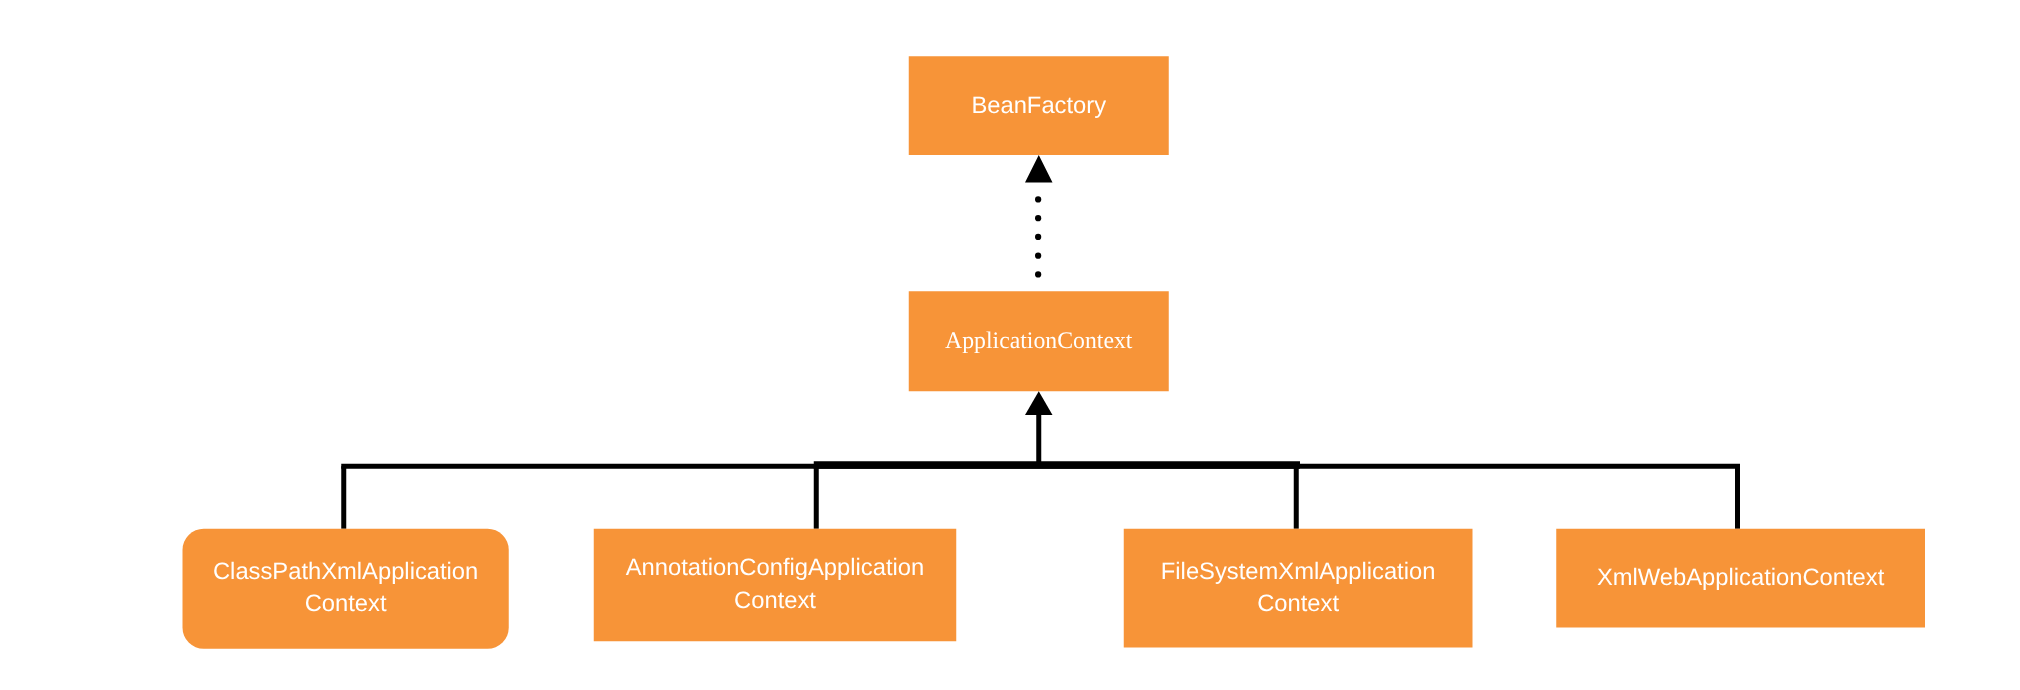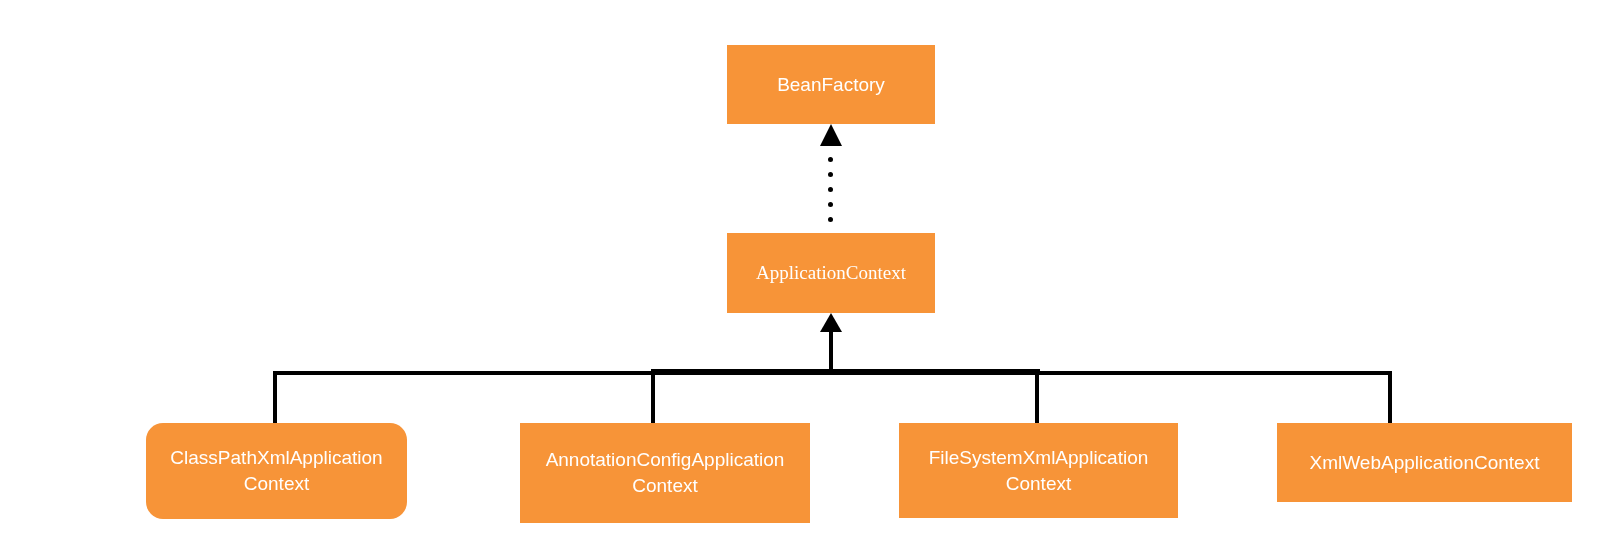--- a/index.html
+++ b/index.html
@@ -27,23 +27,23 @@
     justify-content: center;
     text-align: center;
     font-size: 19px;
     line-height: 26px;
     white-space: pre-line;
   }
 
   #node-beanfactory        { left: 727px; top:  45px; width: 208px; height: 79px; }
   #node-applicationcontext { left: 727px; top: 233px; width: 208px; height: 80px; font-family: Liberation Serif, serif; }
   #node-child-1 { left: 146px;  top: 423px; width: 261px; height: 96px; border-radius: 17px; }
-  #node-child-2 { left: 520px;  top: 423px; width: 290px; height: 100px; }
+  #node-child-2 { left: 475px;  top: 423px; width: 290px; height: 90px; }
   #node-child-3 { left: 899px;  top: 423px; width: 279px; height: 95px; }
-  #node-child-4 { left: 1245px; top: 423px; width: 295px; height: 79px; margin-left: 32px; }
+  #node-child-4 { left: 1245px; top: 423px; width: 295px; height: 79px; }
 
   
   .line {
     position: absolute;
     background: var(--line, #000000);
   }
 
   
   .arrowhead {
     position: absolute;

